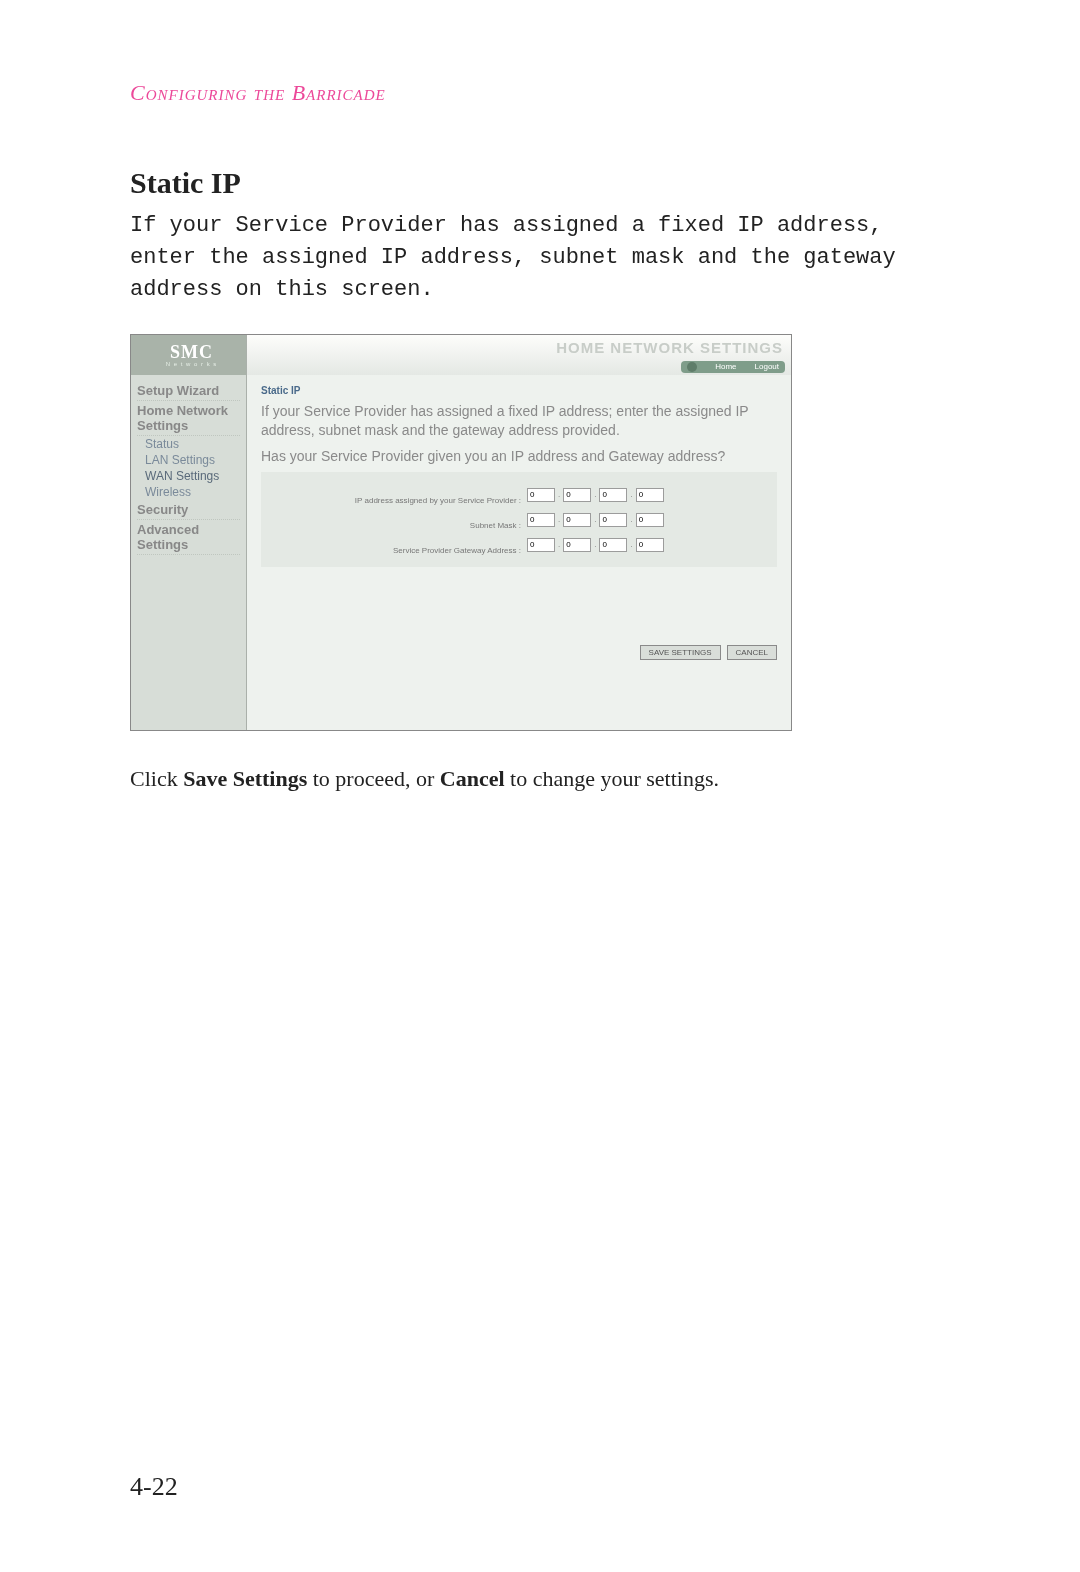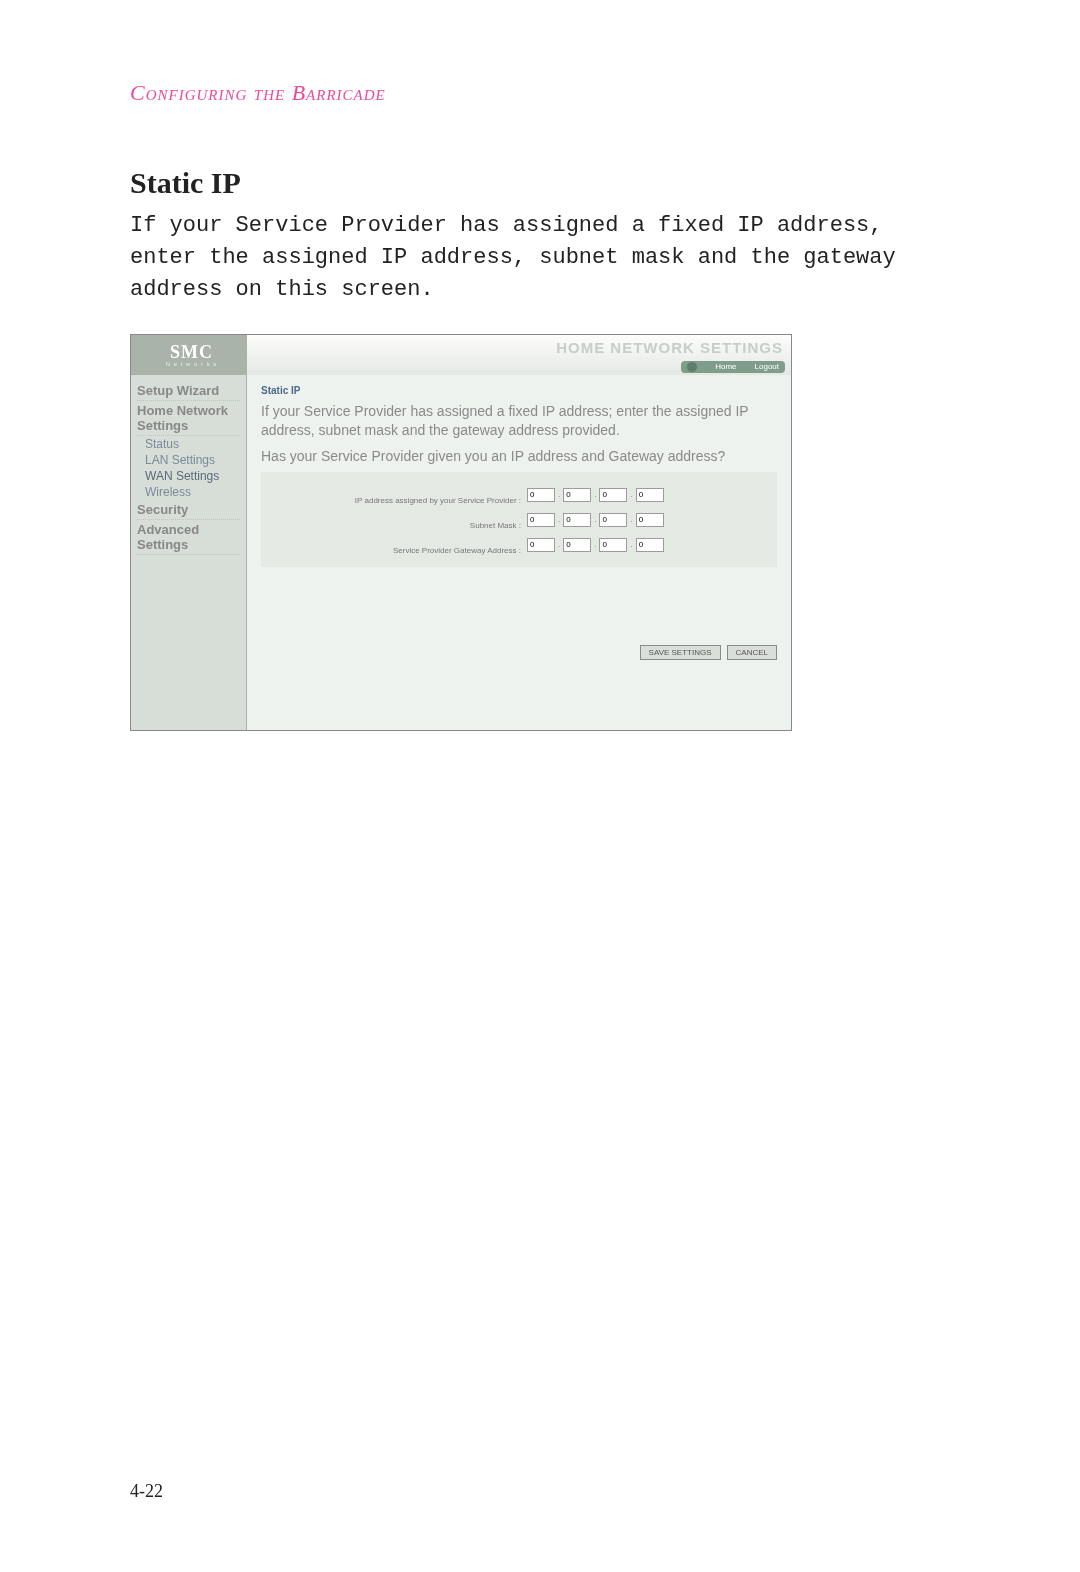--- a/index.html
+++ b/index.html
@@ -1,21 +1,21 @@
 <!DOCTYPE html>
 <html><head>
 <meta charset="utf-8">
 <style>
   html,body{margin:0;padding:0;background:#fff;font-family:Georgia,"Times New Roman",serif;color:#222;}
   .page{width:1080px;height:1572px;position:relative;box-sizing:border-box;padding:80px 130px 0 130px;}
   .running-head{font-variant:small-caps;font-size:22px;letter-spacing:1px;color:#ec4899;margin-bottom:60px;}
   h2.section{font-family:Georgia,serif;font-weight:bold;font-size:30px;margin:0 0 10px 0;}
   p.body{font-size:22px;line-height:1.45;margin:0 0 28px 0;}
   p.body.indent{padding-left:0;font-family:Liberation Mono, monospace;}
-  .page-number{position:absolute;left:130px;bottom:70px;font-size:18px;}
+  .page-number{position:absolute;left:130px;bottom:70px;font-size:26px;}
 
   
   .shot{width:660px;height:395px;margin:0 0 32px 0;border:1px solid #888;background:#e9eeea;display:flex;font-family:Verdana,Arial,sans-serif;font-size:9px;color:#6a6a6a;position:relative;overflow:hidden;}
   .shot .sidebar{width:115px;background:#d7ddd7;border-right:1px solid #aab0aa;display:flex;flex-direction:column;}
   .shot .logo-box{height:40px;background:#a9b3a9;display:flex;flex-direction:column;justify-content:center;padding-left:6px;align-items:center;}
   .shot .logo{font-family:"Times New Roman",serif;font-weight:bold;font-size:18px;color:#fff;letter-spacing:1px;line-height:1;}
   .shot .logo-sub{font-size:6px;color:#e6eee6;letter-spacing:1px;}
   .shot .nav{padding:6px 6px;}
   .shot .nav .item{padding:2px 0;color:#888;font-weight:bold;font-size:13px;border-bottom:1px dotted #bfc6bf;}
   .shot .nav .sub{padding:1px 0 1px 8px;color:#7a8a9a;font-weight:normal;font-size:12px;}
@@ -113,15 +113,18 @@
         </div>
 
         <div class="btnbar">
           <button class="btn">SAVE SETTINGS</button>
           <button class="btn">CANCEL</button>
         </div>
       </div>
     </div>
   </div>
 
+  <p class="body">
+    <span>Click </span><span class="strong">Save Settings</span><span> to proceed, or </span><span class="strong">Cancel</span><span> to change your settings.</span>
+  </p>
 
   <div class="page-number">4-22</div>
 </div>
 
 </body></html>

